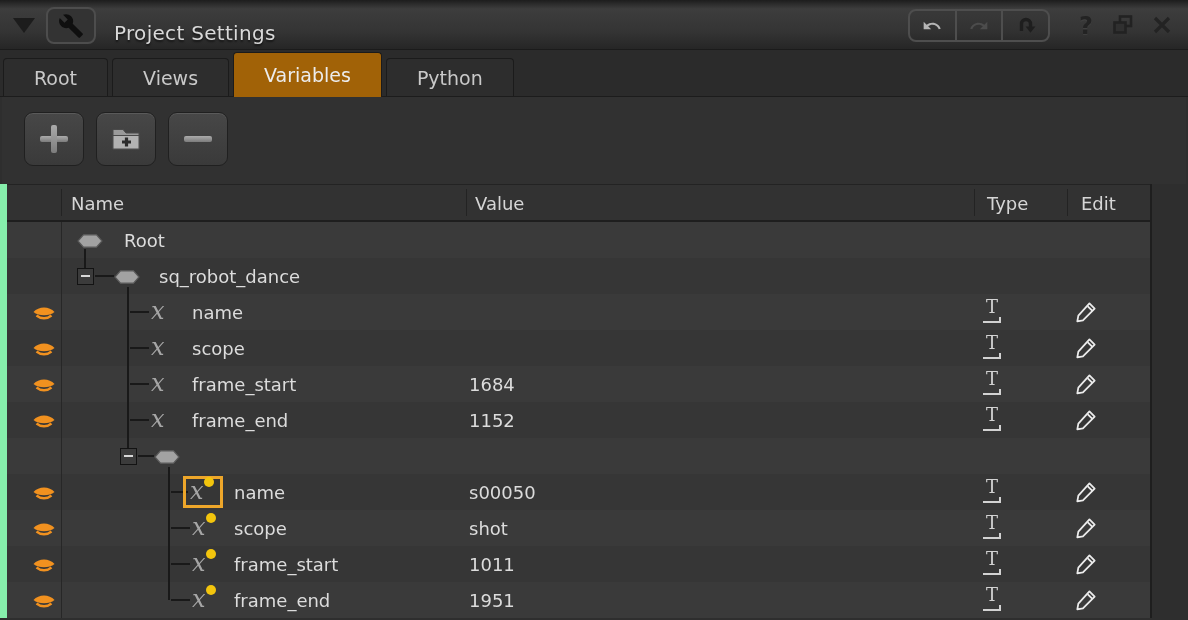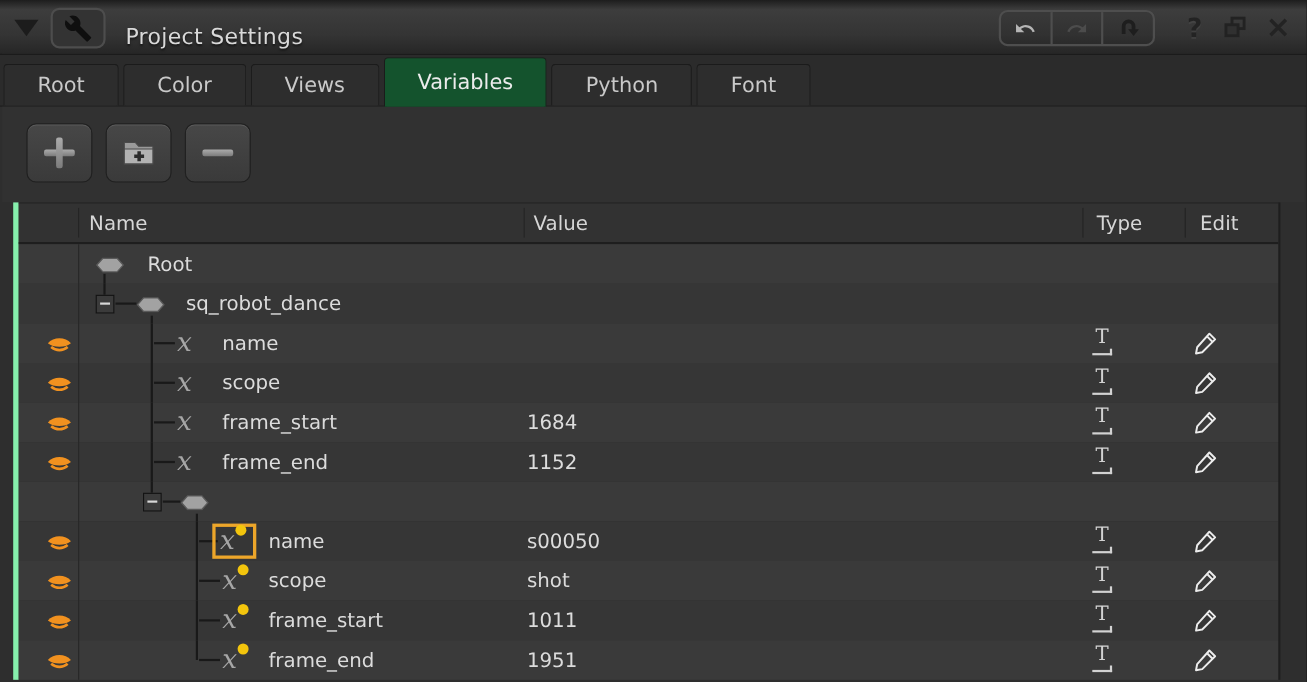--- a/index.html
+++ b/index.html
@@ -45,40 +45,40 @@
     position:absolute;left:0;top:50px;width:1188px;height:47px;background:#2b2b2b;
     border-bottom:1px solid #1c1c1c;display:flex;align-items:flex-end;padding-left:3px;
   }
   .tab{
     height:38px;padding:0 30px;display:flex;align-items:center;justify-content:center;
     background:#2d2d2d;border:1px solid #1b1b1b;border-bottom:none;
     border-radius:4px 4px 0 0;color:#c9c9c9;font-size:19px;margin-right:4px;
     position:relative;cursor:pointer;
   }
   .tab.active{
-    height:45px;background:#14532d;color:#ececec;bottom:-1px;z-index:2;
+    height:45px;background:#a16207;color:#ececec;bottom:-1px;z-index:2;
   }
   
   .panel{position:absolute;left:0;top:97px;width:1188px;height:523px;background:#2e2e2e;}
   .panel-top{position:absolute;left:2px;top:97px;width:1184px;height:87px;background:#313131;}
   .toolbtn{
     position:absolute;top:112px;width:60px;height:54px;border-radius:9px;
     background:linear-gradient(#474747,#3a3a3a);border:1px solid #202020;
     box-shadow:inset 0 1px 0 #5a5a5a;display:flex;align-items:center;justify-content:center;
     cursor:pointer;
   }
   .glyph-plus{position:relative;width:28px;height:28px;}
   .glyph-plus::before{content:"";position:absolute;left:0;top:11px;width:28px;height:6px;border-radius:2px;
     background:linear-gradient(#ababab,#7c7c7c);}
   .glyph-plus::after{content:"";position:absolute;left:11px;top:0;width:6px;height:28px;border-radius:2px;
     background:linear-gradient(#ababab,#7c7c7c);}
   .glyph-minus{width:28px;height:6px;border-radius:2px;background:linear-gradient(#ababab,#7c7c7c);}
   
-  .vtable{position:absolute;left:12px;top:184px;width:1152px;height:434px;
-    border-left:5px solid #86efac;border-right:2px solid #1e1e1e;}
+  .vtable{position:absolute;left:0;top:184px;width:1152px;height:434px;
+    border-left:7px solid #86efac;border-right:2px solid #1e1e1e;}
   .thead{
     position:relative;height:38px;background:#323232;color:#d6d6d6;font-size:18px;
     border-top:1px solid #232323;border-bottom:2px solid #1e1e1e;
   }
   .thead .hc{position:absolute;top:0;height:36px;display:flex;align-items:center;}
   .hsep{position:absolute;top:4px;bottom:4px;width:1px;background:#232323;}
   .tbody{position:relative;}
   .eyesep{position:absolute;left:54px;top:0;bottom:0;width:1px;background:#272727;z-index:3;}
   .trow{position:relative;height:36px;}
   .trow.odd{background:#3a3a3a;}
@@ -149,25 +149,23 @@
     </div>
     <div class="tb-icon close-ic">
       <svg width="22" height="20" viewBox="0 0 20 20">
         <path d="M3 3 L17 17 M17 3 L3 17" stroke="#232323" stroke-width="3.2"></path>
       </svg>
     </div>
   </div>
 
   <div class="tabbar" id="tabbar">
       <div class="tab">Root</div>
-      <div class="tab">Color</div>
       <div class="tab">Views</div>
       <div class="tab active">Variables</div>
       <div class="tab">Python</div>
-      <div class="tab">Font</div>
     </div>
 
   <div class="panel"></div>
   <div class="panel-top"></div>
 
   <div class="toolbtn" style="left:24px">
     <span class="glyph-plus"></span>
   </div>
   <div class="toolbtn" style="left:96px">
     <svg width="32" height="28" viewBox="0 0 32 28">

